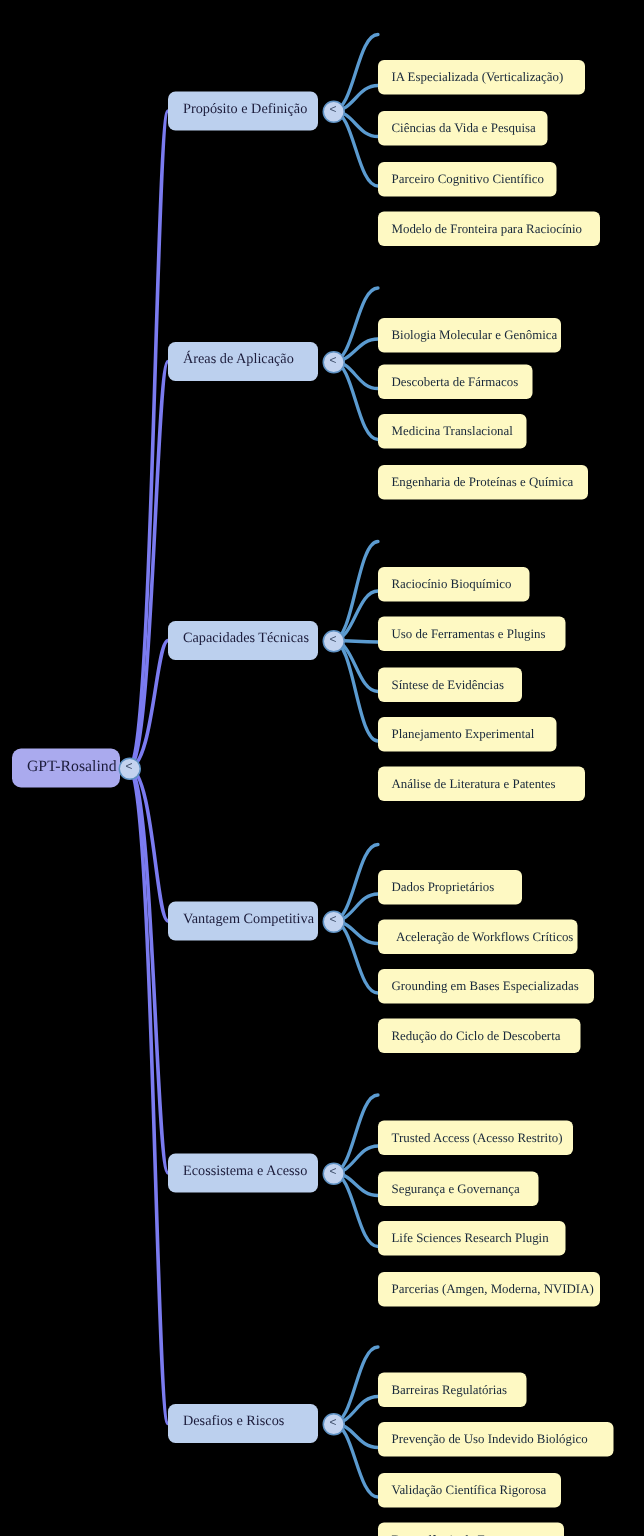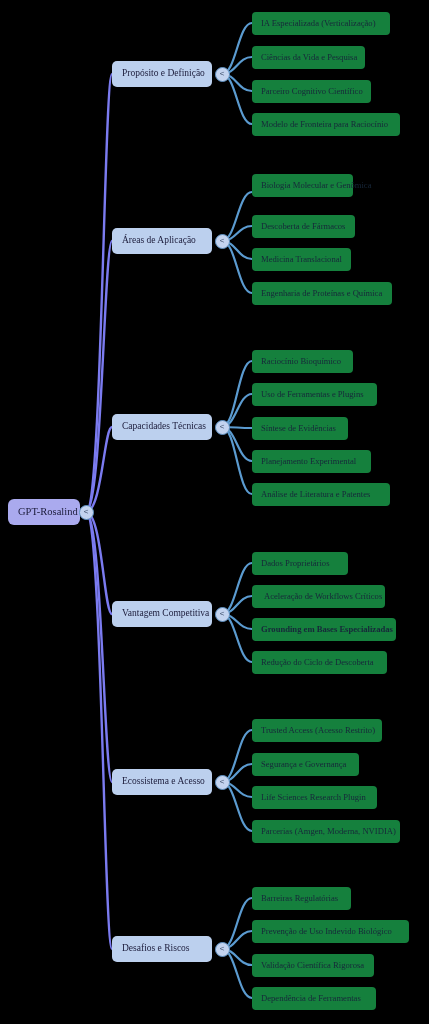--- a/index.html
+++ b/index.html
@@ -42,26 +42,27 @@
   }
   .node-branch {
     background: #bcd0ee;
     color: #1b1b3a;
     font-size: 9.5px;
     padding: 0 10px;
     height: 26px;
     border-radius: 5px;
   }
   .node-leaf {
-    background: #15803d;
+    background: #fef9c3;
     color: #17273a;
     font-size: 8.6px;
     padding: 0 9px;
     height: 23px;
     border-radius: 4px;
+    margin-top: 28px;
   }
   .toggle {
     position: absolute;
     width: 15px;
     height: 15px;
     border-radius: 50%;
     background: #c3d3ef;
     border: 1px solid #5f92c4;
     box-sizing: border-box;
     display: flex;
@@ -137,21 +138,21 @@
       </div>
       <div class="node node-leaf" style="left: 252px; top: 112.5px; width: 148px; height: 23px;">
         <span>Modelo de Fronteira para Raciocínio</span>
       </div>
       <div class="node node-branch" style="left: 112px; top: 228px; width: 100px; height: 26px;">
         <span>Áreas de Aplicação</span>
       </div>
       <div class="toggle" style="left: 214.5px; top: 233.5px;">
         <span class="toggle-glyph">&lt;</span>
       </div>
-      <div class="node node-leaf" style="left: 252px; top: 174px; width: 101px; height: 23px;">
+      <div class="node node-leaf" style="left: 252px; top: 184px; width: 122px; height: 23px;">
         <span>Biologia Molecular e Genômica</span>
       </div>
       <div class="node node-leaf" style="left: 252px; top: 214.5px; width: 103px; height: 23px;">
         <span>Descoberta de Fármacos</span>
       </div>
       <div class="node node-leaf" style="left: 252px; top: 247.5px; width: 99px; height: 23px;">
         <span>Medicina Translacional</span>
       </div>
       <div class="node node-leaf" style="left: 252px; top: 281.5px; width: 140px; height: 23px;">
         <span>Engenharia de Proteínas e Química</span>
@@ -182,21 +183,21 @@
       </div>
       <div class="toggle" style="left: 214.5px; top: 606.5px;">
         <span class="toggle-glyph">&lt;</span>
       </div>
       <div class="node node-leaf" style="left: 252px; top: 551.5px; width: 96px; height: 23px;">
         <span>Dados Proprietários</span>
       </div>
       <div class="node node-leaf" style="left: 252px; top: 584.5px; width: 133px; height: 23px; padding-left: 12px;">
         <span>Aceleração de Workflows Críticos</span>
       </div>
-      <div class="node node-leaf" style="left: 252px; top: 617.5px; width: 144px; height: 23px; font-weight: bold;">
+      <div class="node node-leaf" style="left: 252px; top: 617.5px; width: 144px; height: 23px;">
         <span>Grounding em Bases Especializadas</span>
       </div>
       <div class="node node-leaf" style="left: 252px; top: 650.5px; width: 135px; height: 23px;">
         <span>Redução do Ciclo de Descoberta</span>
       </div>
       <div class="node node-branch" style="left: 112px; top: 769px; width: 100px; height: 26px;">
         <span>Ecossistema e Acesso</span>
       </div>
       <div class="toggle" style="left: 214.5px; top: 774.5px;">
         <span class="toggle-glyph">&lt;</span>

